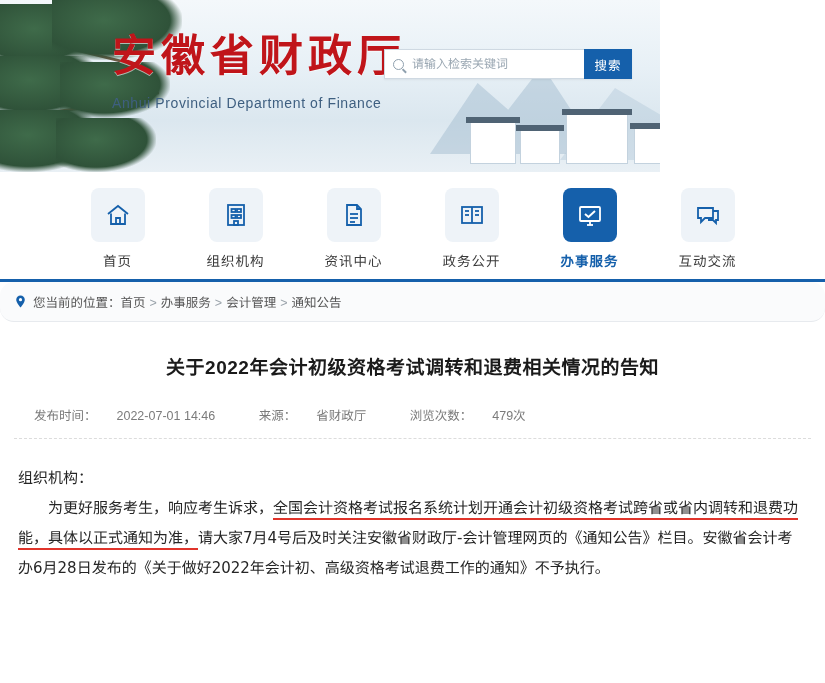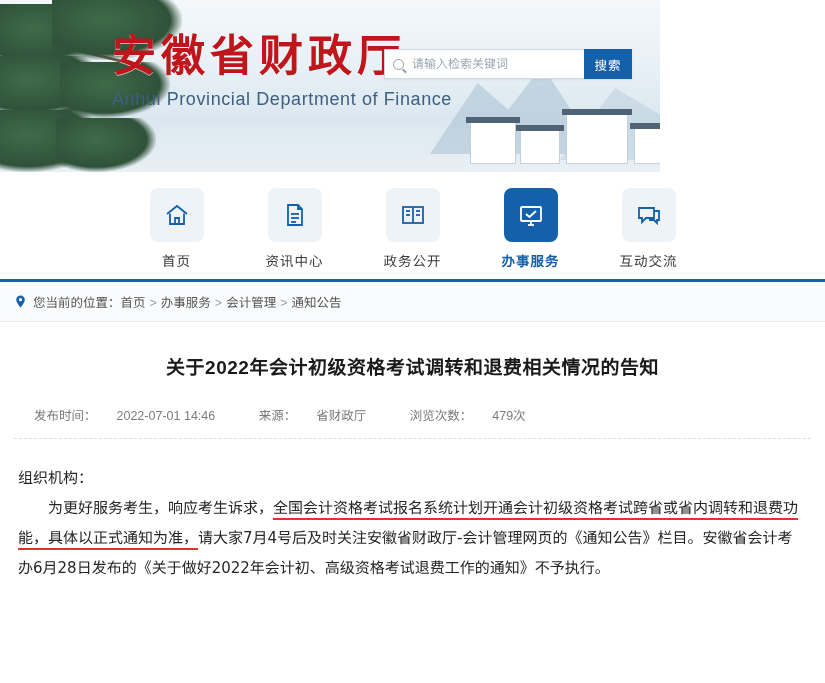--- a/index.html
+++ b/index.html
@@ -70,22 +70,22 @@
   .title-cn {
     font-family: "DejaVu Serif", "Liberation Serif", serif;
     font-size: 44px;
     font-weight: 700;
     letter-spacing: 5px;
     color: #c0151a;
     line-height: 1.25;
     text-shadow: 0 1px 0 rgba(255,255,255,.6);
   }
   .title-en {
-    margin-top: 6px;
-    font-size: 18px;
+    margin-top: 12px;
+    font-size: 14px;
     letter-spacing: .6px;
     color: #3e5f80;
     font-family: "Liberation Sans", sans-serif;
   }
 
   
   .search {
     position: absolute;
     right: 28px;
     top: 49px;
@@ -173,20 +173,21 @@
   
   .crumb-wrap {
     width: 825px;
     height: 40px;
     background: #fafbfc;
     border-bottom: 1px solid #e7eaee;
     display: flex;
     align-items: center;
     padding-left: 14px;
     gap: 6px;
+    border-radius: 14px;
   }
   .pin {
     width: 13px; height: 13px; flex: none;
   }
   .crumb-text {
     font-size: 12.5px;
     color: #555;
   }
   .crumb-text a { color: #555; text-decoration: none; }
   .crumb-sep { color: #9aa3ab; padding: 0 4px; }
@@ -287,20 +288,33 @@
     <div class="nav-ico">
       <svg width="28" height="28" viewBox="0 0 28 28" fill="none" stroke="#1560ab" stroke-width="1.8">
         <path d="M4 13 L14 5 L24 13"></path>
           <path d="M7 12.5 V23 H21 V12.5"></path>
           <path d="M12 23 V17 H16 V23"></path>
       </svg>
     </div>
     <div class="nav-label">首页</div>
   </div>
 
+  <div class="nav-item">
+    <div class="nav-ico">
+      <svg width="28" height="28" viewBox="0 0 28 28" fill="none" stroke="#1560ab" stroke-width="1.8">
+        <rect x="6" y="4" width="16" height="20"></rect>
+          <rect x="9.5" y="8" width="4" height="3"></rect>
+        <rect x="15" y="8" width="4" height="3"></rect>
+          <rect x="9.5" y="14" width="4" height="3"></rect>
+        <rect x="15" y="14" width="4" height="3"></rect>
+          <rect x="12" y="20" width="4" height="4"></rect>
+      </svg>
+    </div>
+    <div class="nav-label">组织机构</div>
+  </div>
 
   <div class="nav-item">
     <div class="nav-ico">
       <svg width="28" height="28" viewBox="0 0 28 28" fill="none" stroke="#1560ab" stroke-width="1.8">
         <path d="M7 4 H17 L21 8 V24 H7 Z"></path>
           <path d="M17 4 V8 H21"></path>
         <path d="M10 13 H18"></path>
           <path d="M10 17 H18"></path>
           <path d="M10 21 H15"></path>
       </svg>

